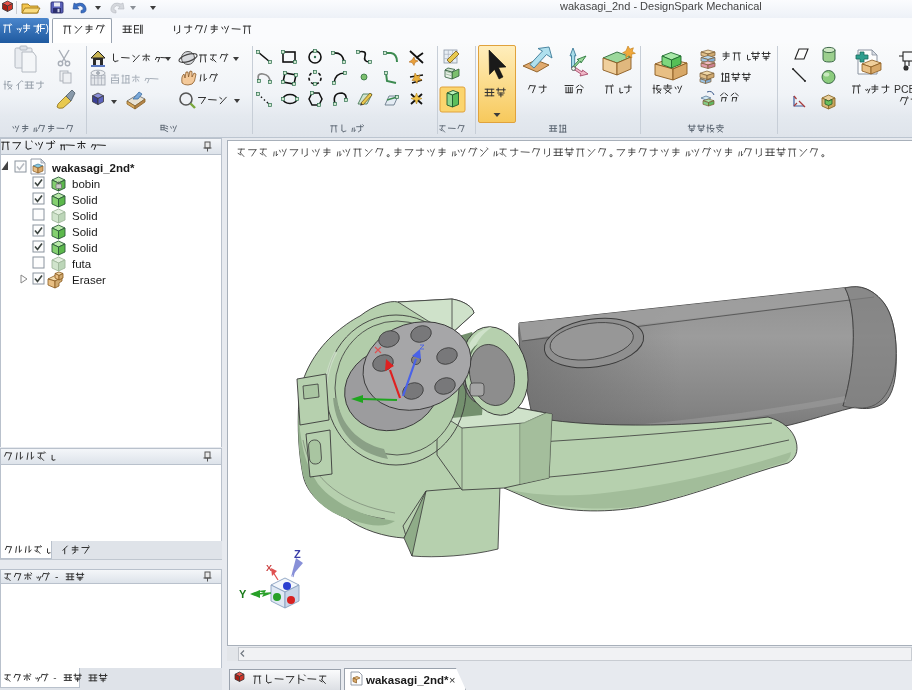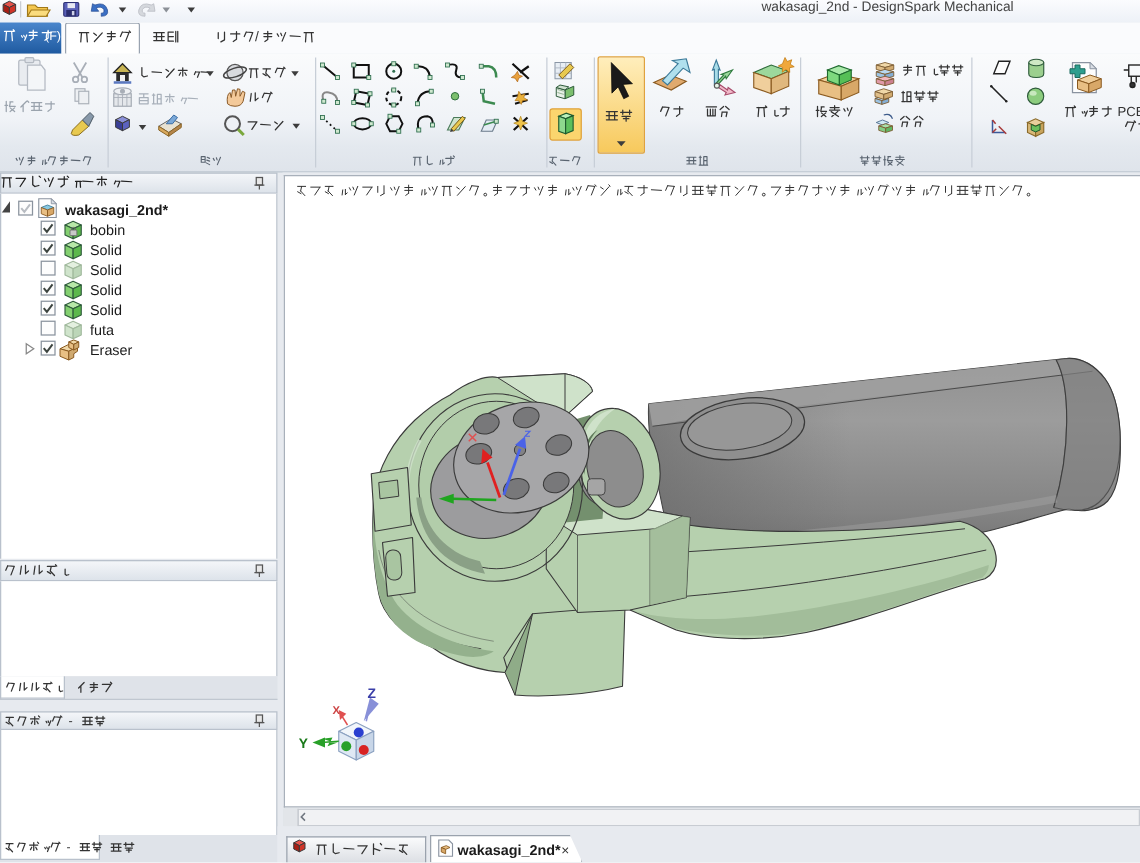--- a/index.html
+++ b/index.html
@@ -1,16 +1,16 @@
 <!DOCTYPE html>
 <html><head><meta charset="utf-8"><style>html,body{margin:0;padding:0;width:912px;height:690px;overflow:hidden;font-family:'Liberation Sans',sans-serif;}</style></head><body>
 <div style="position:relative;width:912px;height:690px;background:#e7eaef;">
     <div style="position:absolute;left:0;top:0;width:912px;height:690px;background:#e7eaef;"></div>
     <div style="position:absolute;left:0;top:0;width:912px;height:18px;background:linear-gradient(#fbfcfe,#edf1f7);"></div>
-    <div style="position:absolute;left:560px;top:0px;width:300px;height:12px;font:11px 'Liberation Sans',sans-serif;color:#444;text-align:center;">wakasagi_2nd - DesignSpark Mechanical</div>
+    <div style="position:absolute;left:560px;top:0px;width:300px;height:12px;font:11px 'Liberation Sans',sans-serif;color:#444;">wakasagi_2nd - DesignSpark Mechanical</div>
     <div style="position:absolute;left:0;top:18px;width:912px;height:25px;background:#fafbfd;"></div>
     <div style="position:absolute;left:0;top:18px;width:49px;height:25px;background:linear-gradient(#4a86cc,#1f5aa0);border-radius:0 2px 0 0;"></div>
     <div style="position:absolute;left:52px;top:18px;width:60px;height:25px;background:#ffffff;border:1px solid #99a3b0;border-bottom:none;border-radius:2px 2px 0 0;box-sizing:border-box;"></div>
     <div style="position:absolute;left:0;top:43px;width:912px;height:95px;background:linear-gradient(#fafbfc 0%,#f0f3f7 55%,#e4e9ef 78%,#dfe4eb 100%);border-bottom:1px solid #bcc5d0;box-sizing:border-box;"></div>
     <div style="position:absolute;left:86px;top:46px;width:1px;height:88px;background:#c7ced7;"></div>
     <div style="position:absolute;left:252px;top:46px;width:1px;height:88px;background:#c7ced7;"></div>
     <div style="position:absolute;left:437px;top:46px;width:1px;height:88px;background:#c7ced7;"></div>
     <div style="position:absolute;left:475px;top:46px;width:1px;height:88px;background:#c7ced7;"></div>
     <div style="position:absolute;left:640px;top:46px;width:1px;height:88px;background:#c7ced7;"></div>
     <div style="position:absolute;left:777px;top:46px;width:1px;height:88px;background:#c7ced7;"></div>

